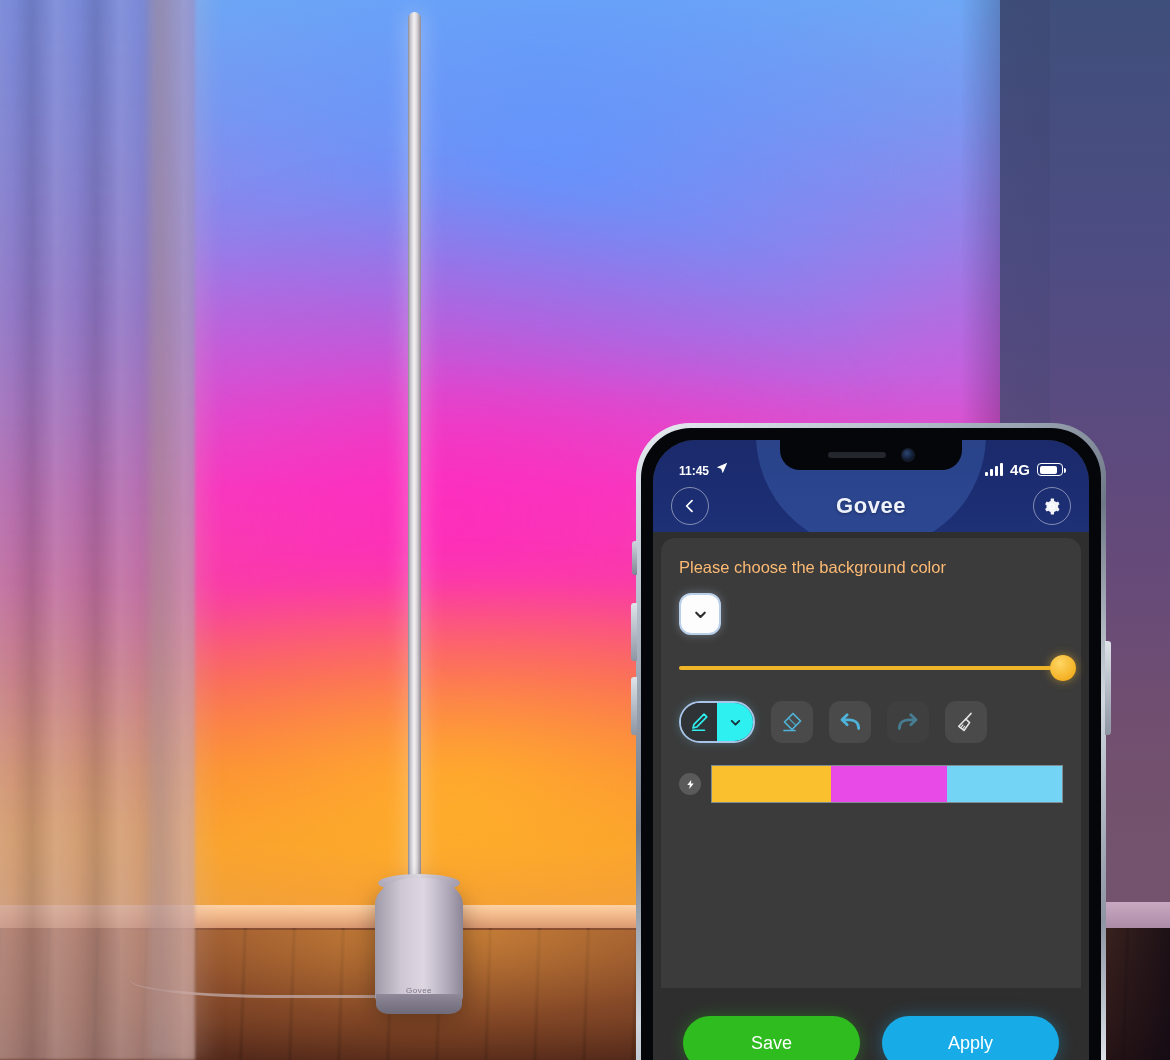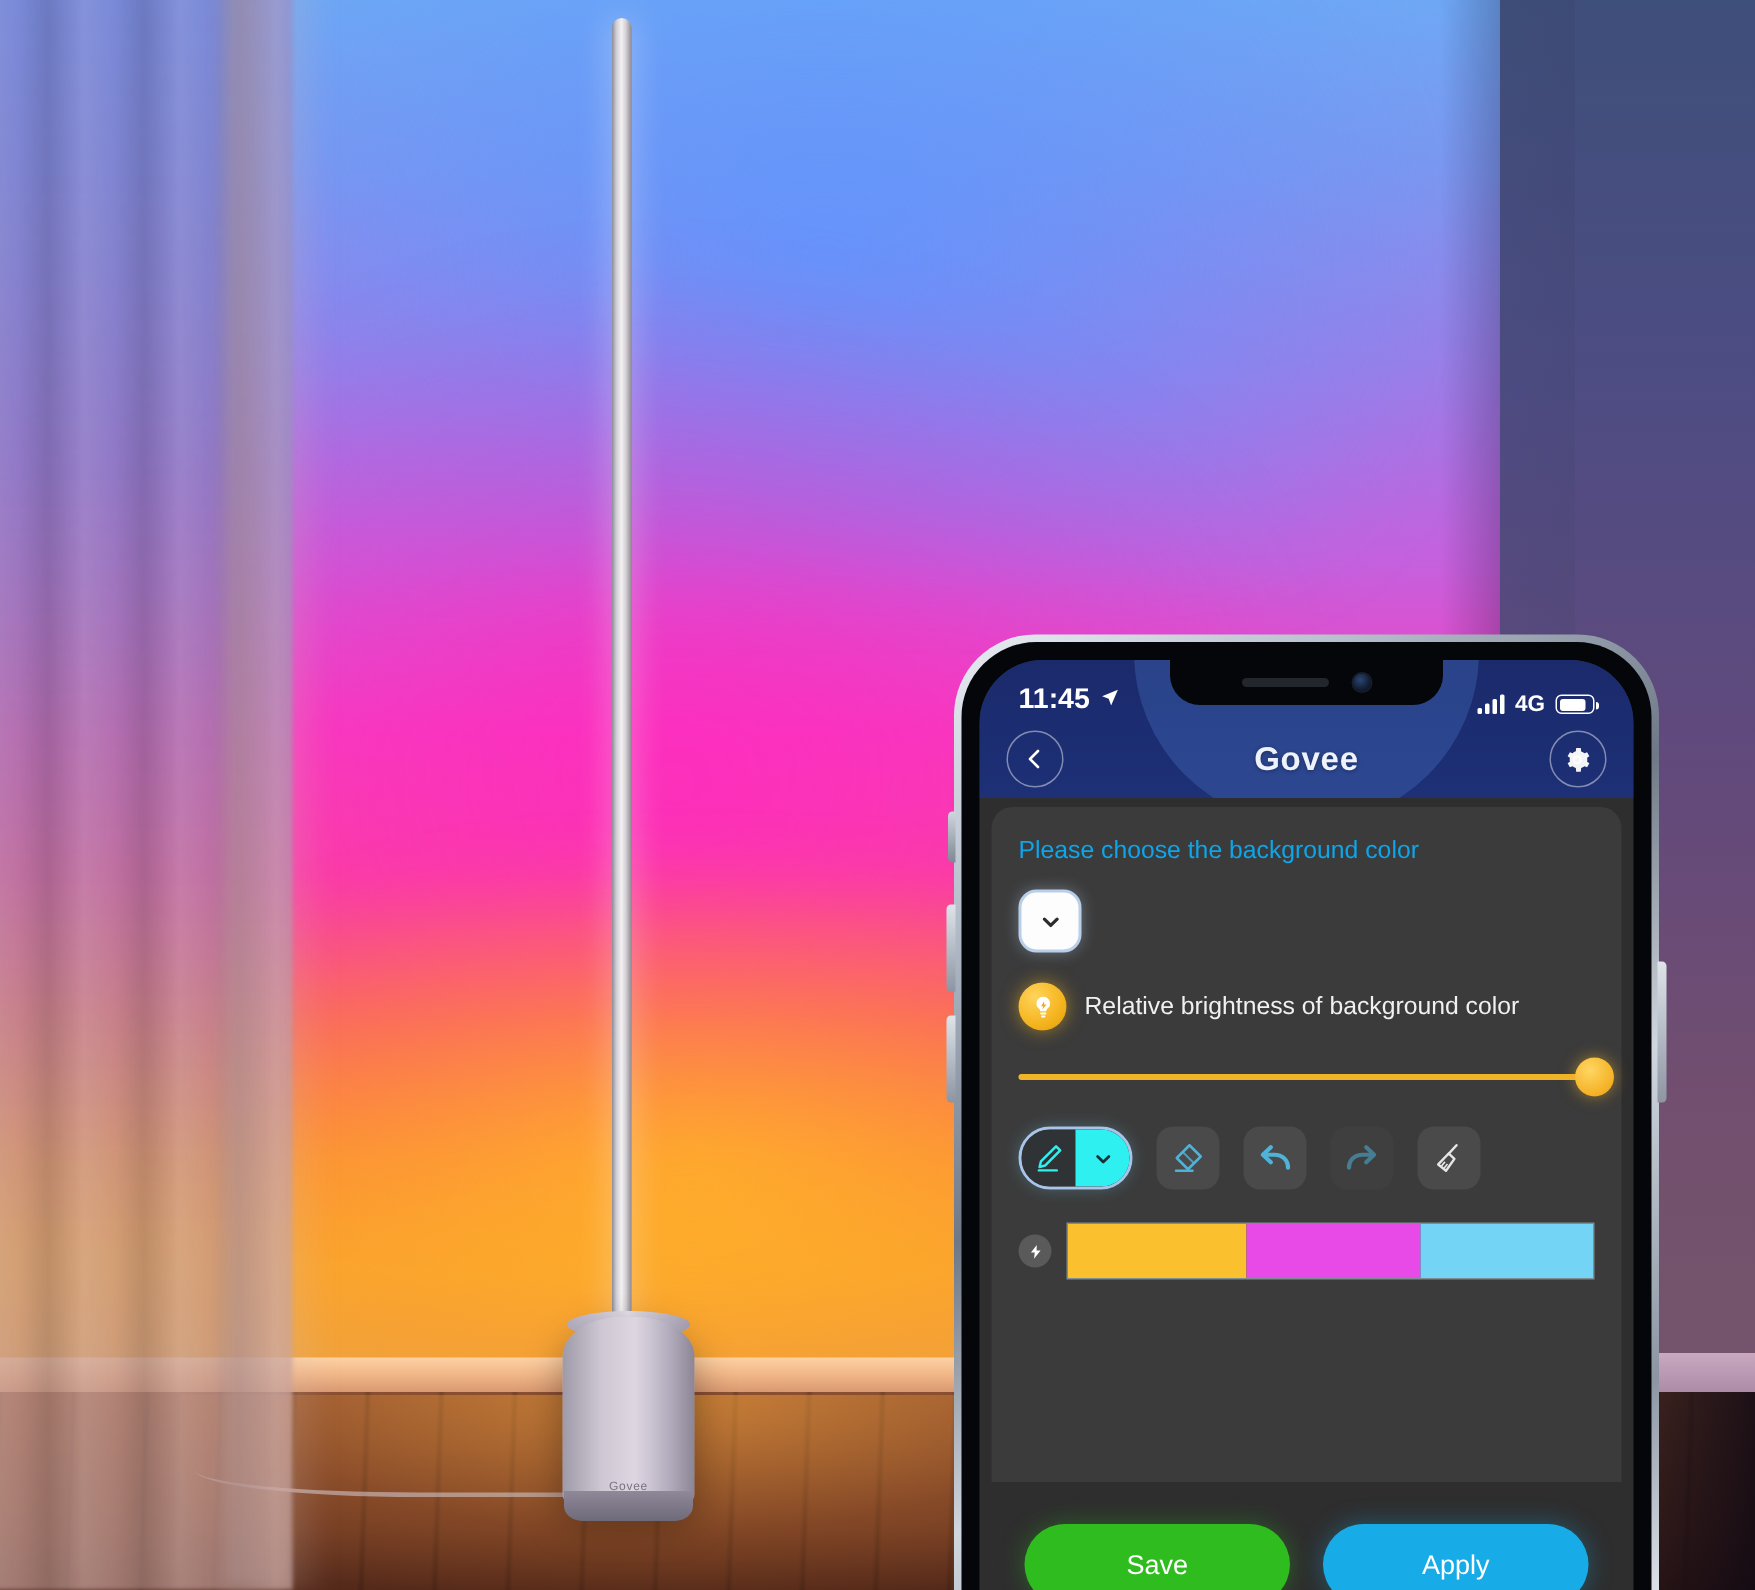--- a/index.html
+++ b/index.html
@@ -192,21 +192,21 @@
   .header-arc {
     position: absolute; left: 50%; transform: translateX(-50%);
     top: -120px; width: 230px; height: 230px; border-radius: 50%;
     background: rgba(80,125,210,0.30);
   }
   .status-bar {
     position: relative; z-index: 30; height: 40px;
     display: flex; align-items: flex-end; justify-content: space-between;
     padding: 0 26px 2px 26px; color: #fff;
   }
-  .status-left { display: flex; align-items: flex-end; gap: 6px; font-size: 19px; font-weight: bold; }
+  .status-left { display: flex; align-items: flex-end; gap: 6px; font-size: 12px; font-weight: bold; }
   .status-right { display: flex; align-items: center; gap: 7px; font-size: 15px; font-weight: bold; }
   .bars { display: flex; align-items: flex-end; gap: 2px; height: 12px; }
   .bars i { display: block; width: 3px; background: #fff; border-radius: 1px; }
   .bars i:nth-child(1){ height: 4px; }
   .bars i:nth-child(2){ height: 7px; }
   .bars i:nth-child(3){ height: 10px; }
   .bars i:nth-child(4){ height: 13px; }
   .battery { position: relative; width: 26px; height: 13px; border: 1.6px solid #fff;
     border-radius: 4px; padding: 1.5px; }
   .battery::after { content:""; position:absolute; right:-4px; top:4px; width:2px; height:5px;
@@ -231,21 +231,21 @@
 
   
   .card {
     margin: 6px 8px 0 8px;
     background: #3b3b3b;
     border-radius: 14px 14px 0 0;
     padding: 20px 18px 16px 18px;
     height: 450px;
     position: relative;
   }
-  .card-title { color: #0ea5e9; font-size: 16.5px; margin-bottom: 16px; }
+  .card-title { color: #fdba74; font-size: 16.5px; margin-bottom: 16px; }
   .swatch-row { margin-bottom: 20px; }
   .swatch-btn {
     width: 42px; height: 42px; border-radius: 12px;
     background: #fdfdfd;
     border: 2px solid #b9cfe8;
     display: flex; align-items: center; justify-content: center;
     box-shadow: 0 0 10px rgba(190,215,245,0.35);
   }
   .bright-row { display: flex; align-items: center; gap: 12px; margin-bottom: 18px; }
   .bulb-icon {
@@ -406,31 +406,20 @@
           <div class="card-title">Please choose the background color</div>
 
           <div class="swatch-row">
             <div class="swatch-btn">
               <svg width="17" height="17" viewBox="0 0 24 24">
                 <path d="M6 9.5 12 15.5 18 9.5" fill="none" stroke="#2c2c2c" stroke-width="3" stroke-linecap="round" stroke-linejoin="round"></path>
               </svg>
             </div>
           </div>
 
-          <div class="bright-row">
-            <div class="bulb-icon">
-              <svg width="17" height="17" viewBox="0 0 24 24">
-                <path fill="#fff" d="M12 2a6.4 6.4 0 0 0-3.7 11.6c.5.4.8 1 .8 1.6v.6h5.8v-.6c0-.6.3-1.2.8-1.6A6.4 6.4 0 0 0 12 2z"></path>
-                <rect x="9.1" y="17" width="5.8" height="1.8" rx=".9" fill="#fff"></rect>
-                <rect x="10" y="19.8" width="4" height="1.8" rx=".9" fill="#fff"></rect>
-                <path d="M12.8 6.3 10 11h2l-.8 3.2L15 9.4h-2.2z" fill="#f3a712"></path>
-              </svg>
-            </div>
-            <div class="bright-label">Relative brightness of background color</div>
-          </div>
 
           <div class="slider-wrap">
             <div class="slider-track"></div>
             <div class="slider-fill" id="sliderFill" style="width: 100%; background: rgb(240, 180, 41);"></div>
             <div class="slider-thumb" id="sliderThumb" style="left: 100%;"></div>
           </div>
 
 
           <div class="tools">
             <div class="pen-tool">

